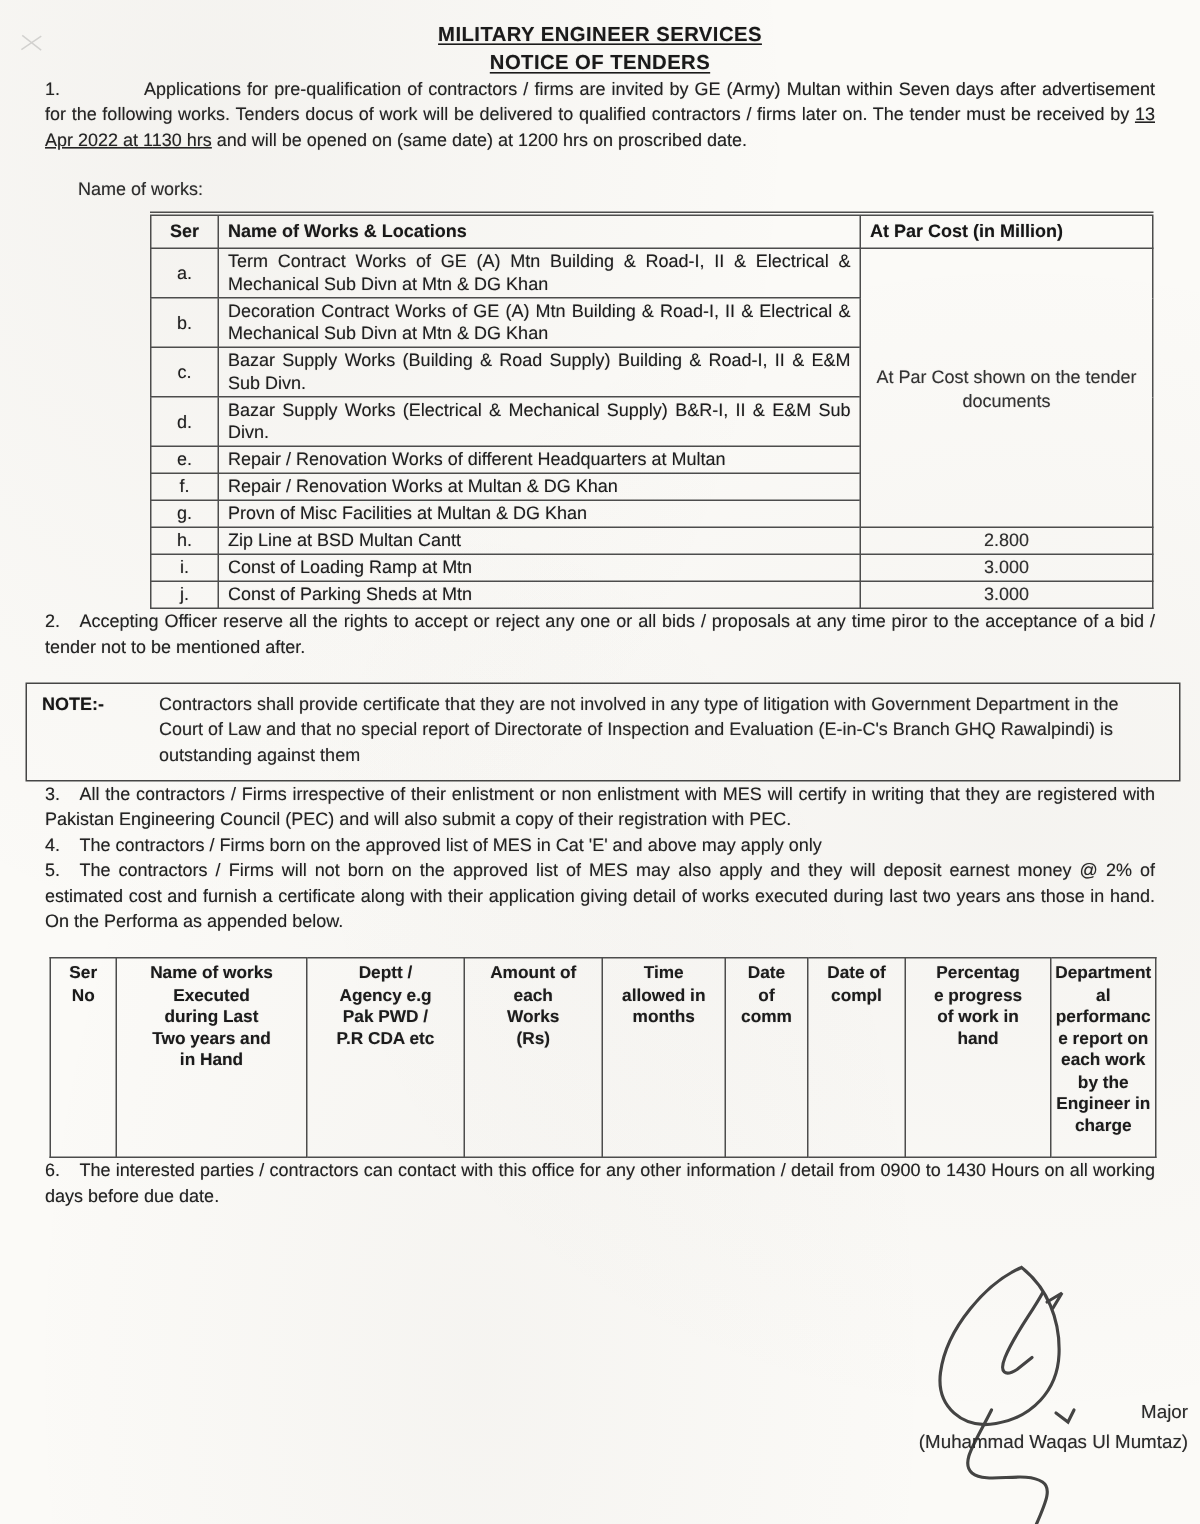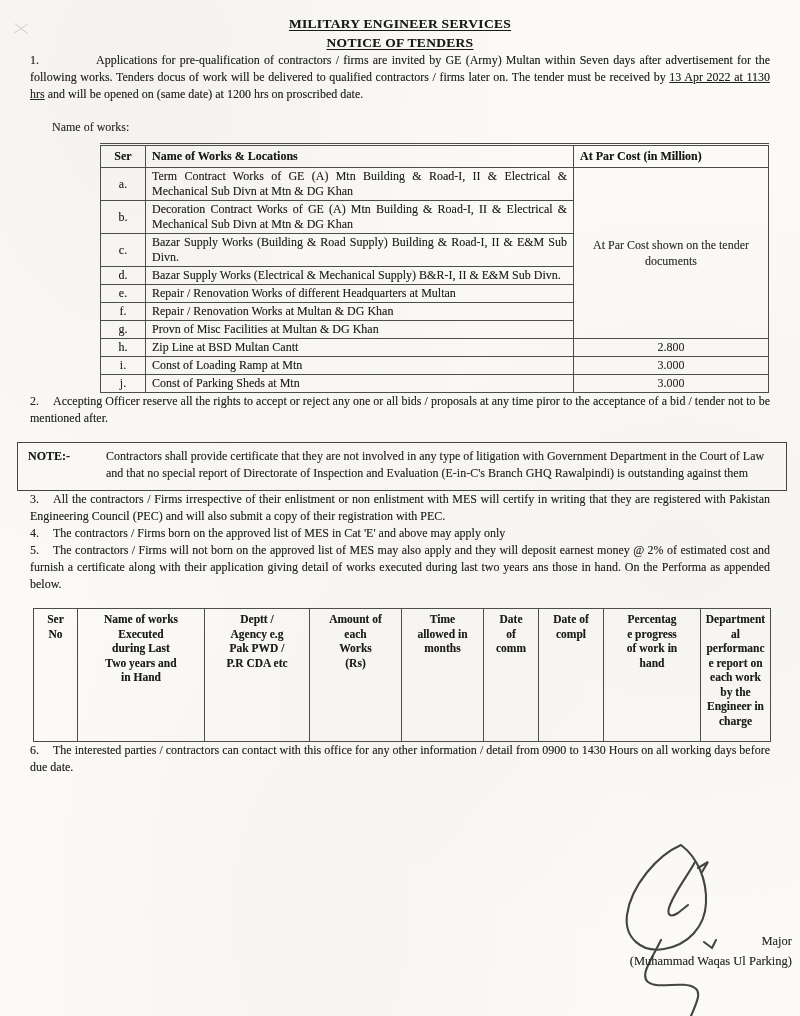--- a/index.html
+++ b/index.html
@@ -3,21 +3,21 @@
 <meta charset="utf-8">
 <style>
   html,body{margin:0;padding:0;background:#e9e7e3;}
   .page{
     position:relative;
     width:800px;height:1016px;
     margin:0 auto;
     background:#fbfaf7;
     box-sizing:border-box;
     padding:12px 30px 16px 30px;
-    font-family:Liberation Serif, serif;
+    font-family:Liberation Sans, sans-serif;
     color:#242424;
     overflow:hidden;
     text-shadow:0 0 .6px rgba(50,50,50,.45);
   }
   .page::before{
     content:"";position:absolute;inset:0;pointer-events:none;
     background:
       radial-gradient(ellipse at 18% 8%, rgba(110,100,90,.05), transparent 42%),
       radial-gradient(ellipse at 85% 55%, rgba(110,100,90,.045), transparent 50%),
       radial-gradient(ellipse at 40% 90%, rgba(110,100,90,.04), transparent 45%);
@@ -232,16 +232,16 @@
       <path d="M 93 12 C 70 22, 43 52, 39 82 C 36 105, 54 120, 76 116 C 100 112, 117 94, 118 70 C 119 47, 110 25, 93 12"></path>
       <path d="M 107 29 C 100 42, 88 57, 82 72 C 78 82, 82 85, 90 80 L 100 72"></path>
       <path d="M 110 35 l 10 -6 l -6 10"></path>
       <path d="M 116 109 l 8 6 l 4 -8"></path>
       <path d="M 73 107 C 62 129, 52 142, 60 149 C 70 157, 95 147, 107 155 C 113 159, 110 167, 103 183"></path>
     </g>
   </svg>
 
   <div class="sig-block">
     <div>Major</div>
-    <div>(Muhammad Waqas Ul Parking)</div>
+    <div>(Muhammad Waqas Ul Mumtaz)</div>
   </div>
 
 </div>
 
 </body></html>

